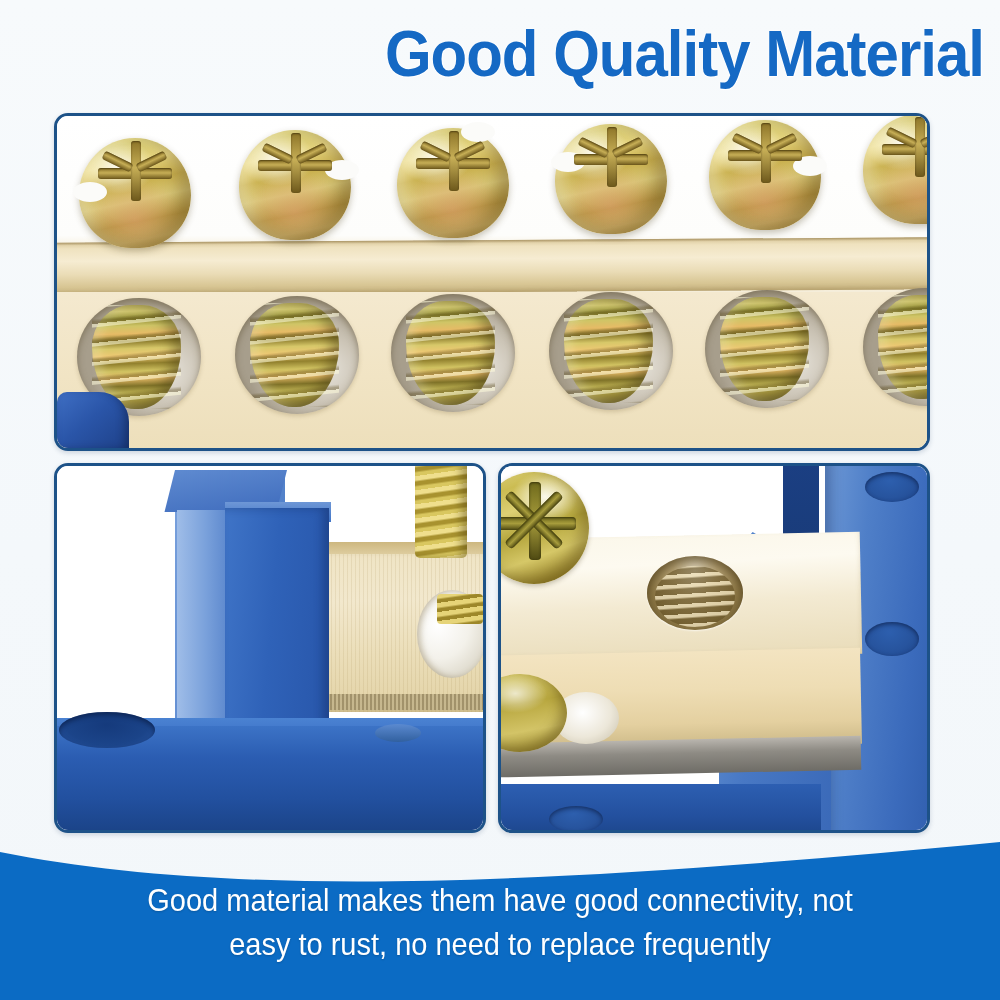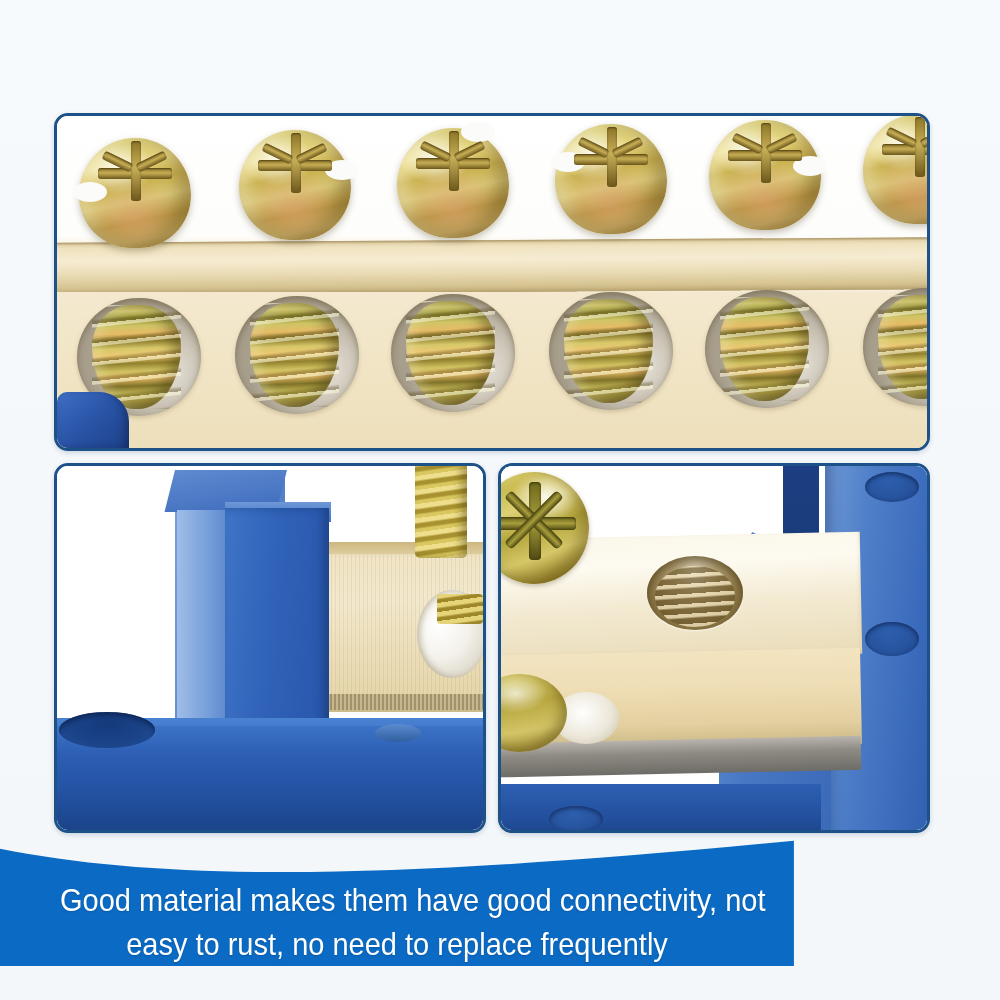--- a/index.html
+++ b/index.html
@@ -417,21 +417,21 @@
     background: radial-gradient(ellipse at 45% 30%, #2d5fae 0%, #27549e 55%, #1e4489 100%);
     box-shadow: inset 0 2px 4px rgba(8,24,60,0.6);
   }
   #br-ph1 { right: 8px;  top: 6px;   width: 54px; height: 30px; }
   #br-ph2 { right: 8px;  top: 156px; width: 54px; height: 34px; }
   #br-ph3 { left: 48px;  bottom: -2px; width: 54px; height: 26px; }
 
   
   .banner {
     position: absolute;
-    left: 0; bottom: 0; width: 794px; height: 164px;
+    left: 0; bottom: 0; width: 1000px; height: 164px;
   }
   .banner svg { position: absolute; inset: 0; display: block; }
   .banner-text {
     position: absolute;
     left: 0; right: 0; top: 46px;
     text-align: center;
     color: #ffffff;
     font-family: "Liberation Sans", sans-serif;
     font-size: 29px;
     line-height: 1.42;
@@ -440,20 +440,23 @@
     text-shadow: 0 1px 2px rgba(0,0,0,0.18);
     transform: scaleY(1.06);
   }
   .banner-line { display: block; white-space: nowrap; }
 </style>
 </head>
 <body>
 
 <div id="infographic">
 
+  <div class="title-area">
+    <div class="title-text">Good Quality Material</div>
+  </div>
 
   <div class="panel" id="panel-top">
     <div class="scene">
       <div class="top-bg"></div>
 
       <div class="brass-bar"></div>
       <div class="lower-field"></div>
 
       <div class="screw-head" style="left:22px;  top:22px;">
         <div class="shank"></div>

